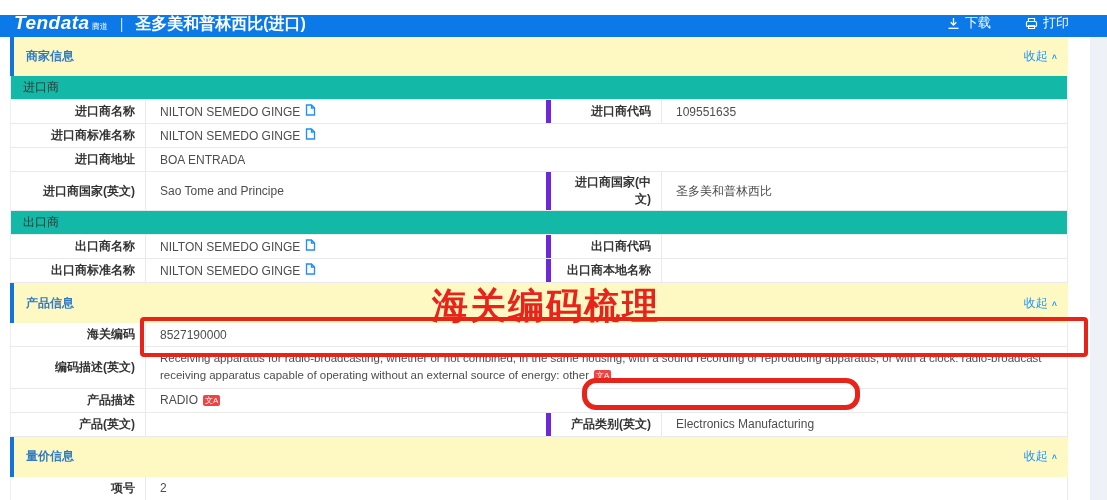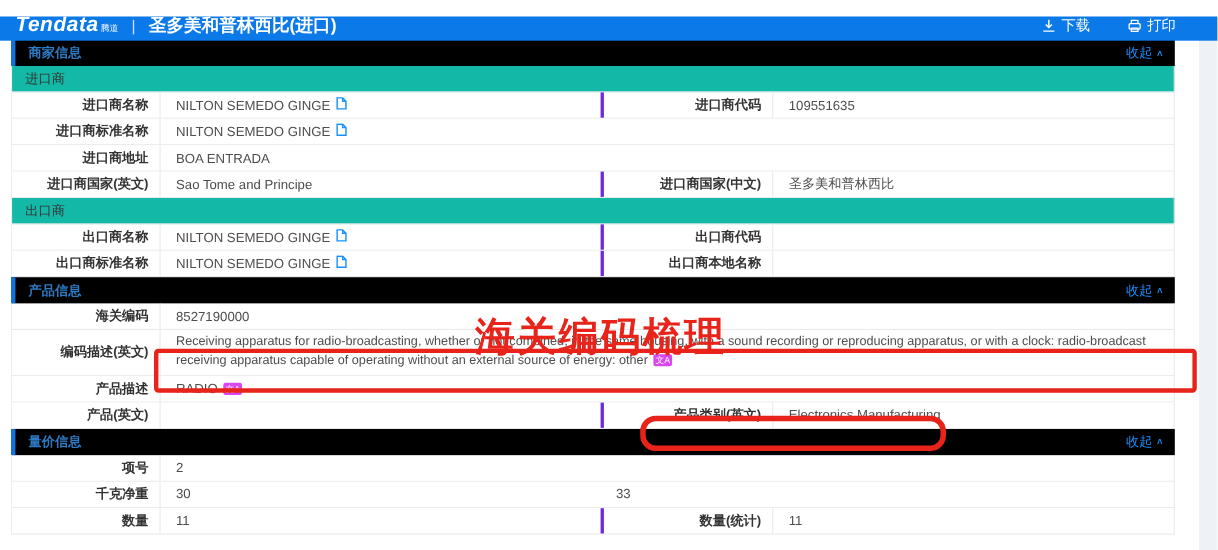--- a/index.html
+++ b/index.html
@@ -17,44 +17,44 @@
   .logo-sub { font-size:8px; margin-left:2px; }
   .brand-sep { margin:0 12px; font-size:14px; opacity:.8; }
   .doc-title { font-size:16px; font-weight:bold; }
   .top-tools { display:flex; gap:34px; font-size:13px; }
   .tool-btn { display:flex; align-items:center; gap:5px; cursor:pointer; }
   .tool-btn svg { display:block; }
 
   
   .content { position:absolute; left:10px; top:36px; width:1058px; }
   .sec-header { display:flex; justify-content:space-between; align-items:center;
-    height:24px; background:#000000; border-left:4px solid #1373d8; padding:0 10px 0 12px; }
+    height:40px; background:#fef9c3; border-left:4px solid #1373d8; padding:0 10px 0 12px; }
   .sec-title { font-size:12px; font-weight:bold; color:#2e7bc4; }
   .collapse { font-size:12px; color:#1890ff; cursor:pointer; display:flex; align-items:center; gap:3px; }
   .collapse .chev { font-size:10px; transform:scaleY(.8); }
 
   .row { display:flex; align-items:stretch; min-height:24px;
     border-bottom:1px solid #e9eaec; border-left:1px solid #eceef0; border-right:1px solid #e9eaec;
     font-size:12px; background:#fff; }
   .subrow { display:flex; align-items:center; min-height:24px; padding-left:12px;
     background:#14b8a6; border-bottom:1px solid #e9eaec; border-left:1px solid #eceef0;
     border-right:1px solid #e9eaec; font-size:12px; color:#333; }
   .cell { display:flex; align-items:center; padding:2px 10px; }
   .lbl { width:135px; justify-content:flex-end; text-align:right; font-weight:bold;
     color:#333; border-right:1px solid #e9eaec; padding-right:10px; }
-  .lbl.r2 { width:157px; border-left:3px solid #6d28d9; }
+  .lbl.r2 { width:116px; border-left:5px solid #6d28d9; }
   .val { color:#4d4d4d; padding-left:14px; }
   .val.v1 { width:400px; }
   .val.v2 { flex:1; }
   .val.full { flex:1; }
   .row.tall { min-height:37px; }
   .row.tall .val { line-height:1.5; font-size:11.5px; padding-top:3px; padding-bottom:3px;
     display:block; align-self:center; }
   .ico-company { display:inline-block; margin-left:5px; vertical-align:-2px; cursor:pointer; }
-  .ico-translate { display:inline-block; margin-left:5px; background:#d946ef; color:#fff;
+  .ico-translate { display:inline-block; margin-left:5px; background:#ef4444; color:#fff;
     font-size:8px; line-height:11px; padding:0 2px; border-radius:2px; cursor:pointer;
     vertical-align:1px; white-space:nowrap; }
 
   
   .gutter { position:absolute; left:1090px; top:22px; width:17px; height:478px; background:#eef1f5; }
 
   
   .ann { position:absolute; pointer-events:none; z-index:5; }
   .ann-text { left:432px; top:282px; font-size:36px; font-weight:600; color:#e8231a;
     white-space:nowrap; letter-spacing:2px; }

